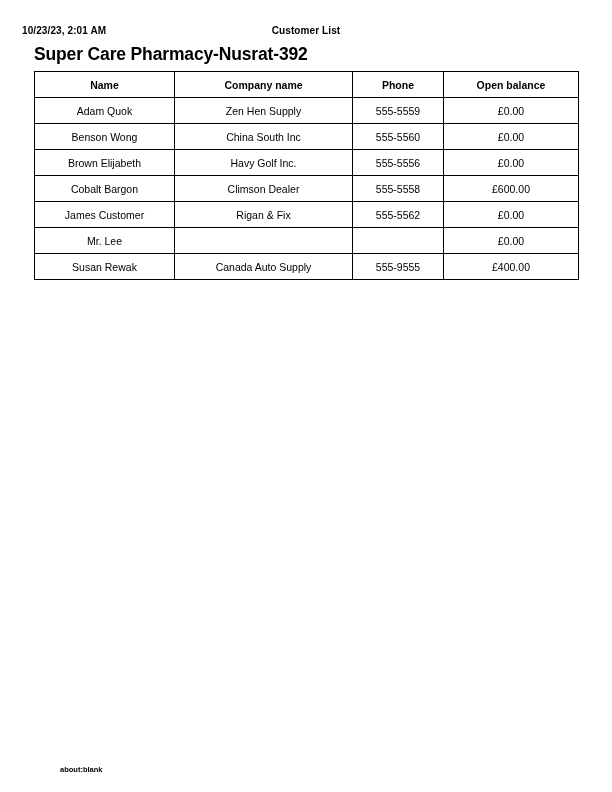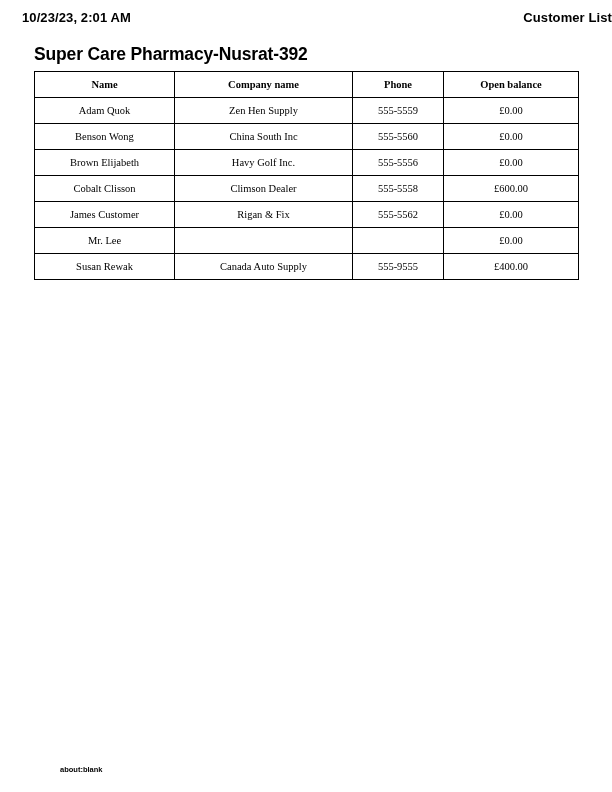--- a/index.html
+++ b/index.html
@@ -13,41 +13,41 @@
     height: 792px;
     background: #ffffff;
     box-sizing: border-box;
     font-family: "Liberation Sans", sans-serif;
     color: #000000;
     overflow: hidden;
   }
   
   .print-header {
     position: absolute;
-    top: 11px;
+    top: 24px;
     left: 0;
     width: 612px;
     height: 12px;
     display: flex;
     align-items: center;
-    font-size: 13px;
+    font-size: 10px;
     font-weight: bold;
     color: #000;
     letter-spacing: 0.1px;
   }
   .print-header .ph-left {
     position: absolute;
     left: 22px;
     white-space: nowrap;
   }
   .print-header .ph-center {
     position: absolute;
     left: 0;
     width: 612px;
-    text-align: right;
+    text-align: center;
     white-space: nowrap;
   }
   
   .doc-title {
     position: absolute;
     top: 36px;
     left: 34px;
     font-size: 17.5px;
     font-weight: bold;
     letter-spacing: -0.15px;
@@ -69,21 +69,20 @@
   table.customer-table th,
   table.customer-table td {
     border: 1px solid #000000;
     height: 26px;
     box-sizing: border-box;
     padding: 0 3px;
     font-size: 10.5px;
     vertical-align: middle;
     overflow: hidden;
     white-space: nowrap;
-    font-family: Liberation Serif, serif;
   }
   table.customer-table th {
     font-weight: bold;
     text-align: center;
   }
   table.customer-table td {
     font-weight: normal;
     text-align: center;
   }
   col.c-name      { width: 140px; }
@@ -156,21 +155,21 @@
           <td>555-5560</td>
           <td>£0.00</td>
         </tr>
         <tr>
           <td>Brown Elijabeth</td>
           <td>Havy Golf Inc.</td>
           <td>555-5556</td>
           <td>£0.00</td>
         </tr>
         <tr>
-          <td>Cobalt Clisson</td>
+          <td>Cobalt Bargon</td>
           <td>Climson Dealer</td>
           <td>555-5558</td>
           <td>£600.00</td>
         </tr>
         <tr>
           <td>James Customer</td>
           <td>Rigan &amp; Fix</td>
           <td>555-5562</td>
           <td>£0.00</td>
         </tr>

